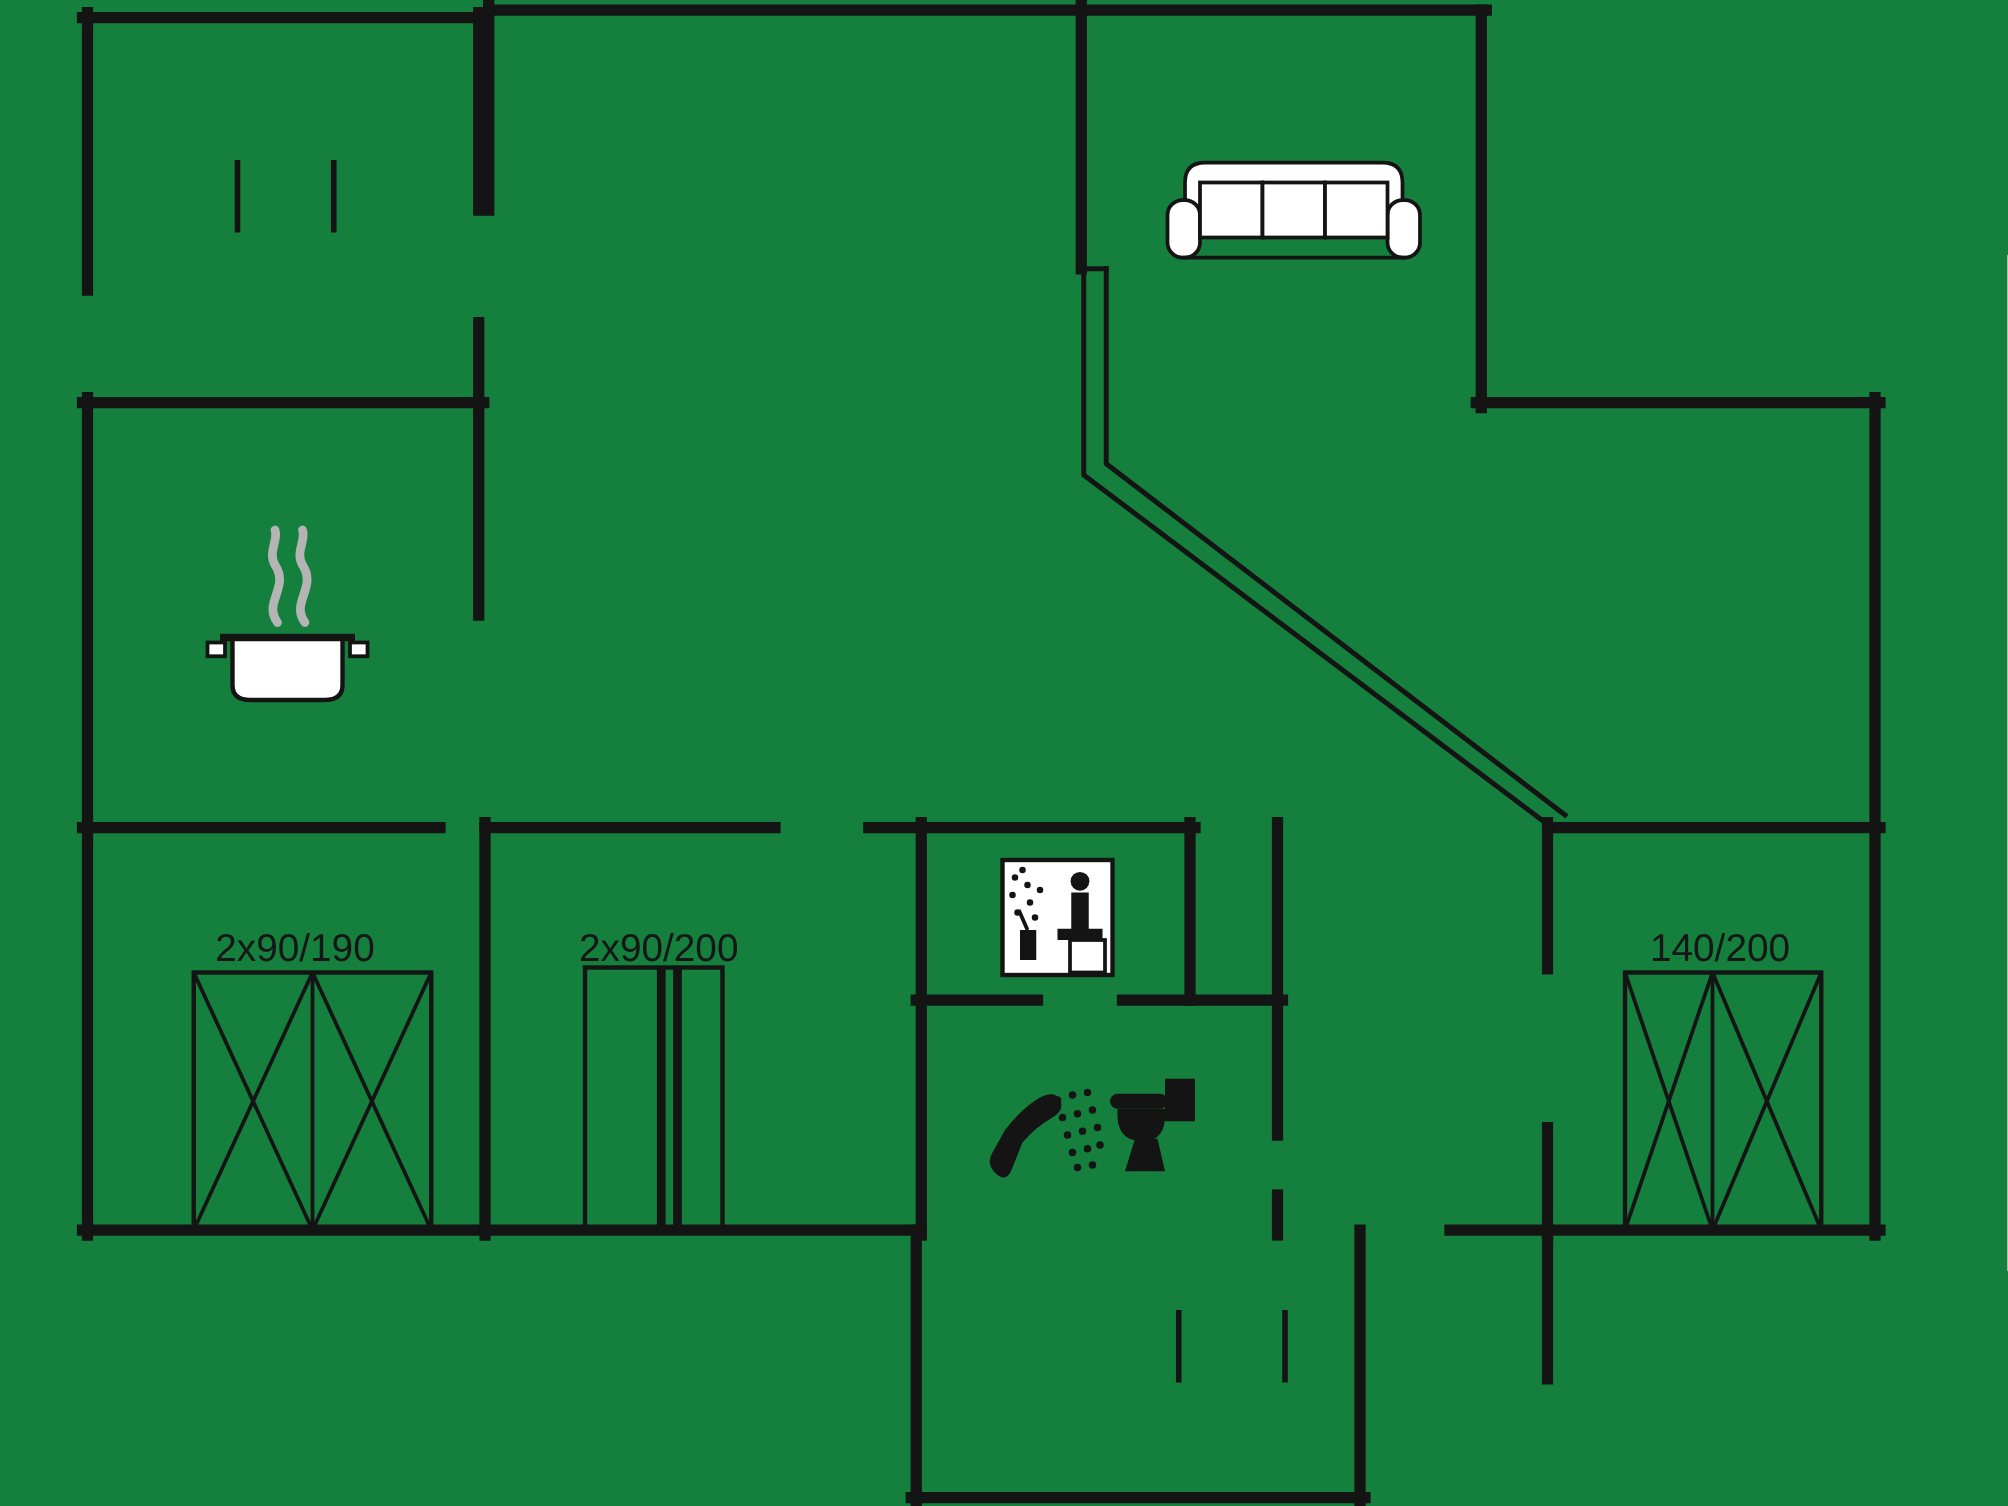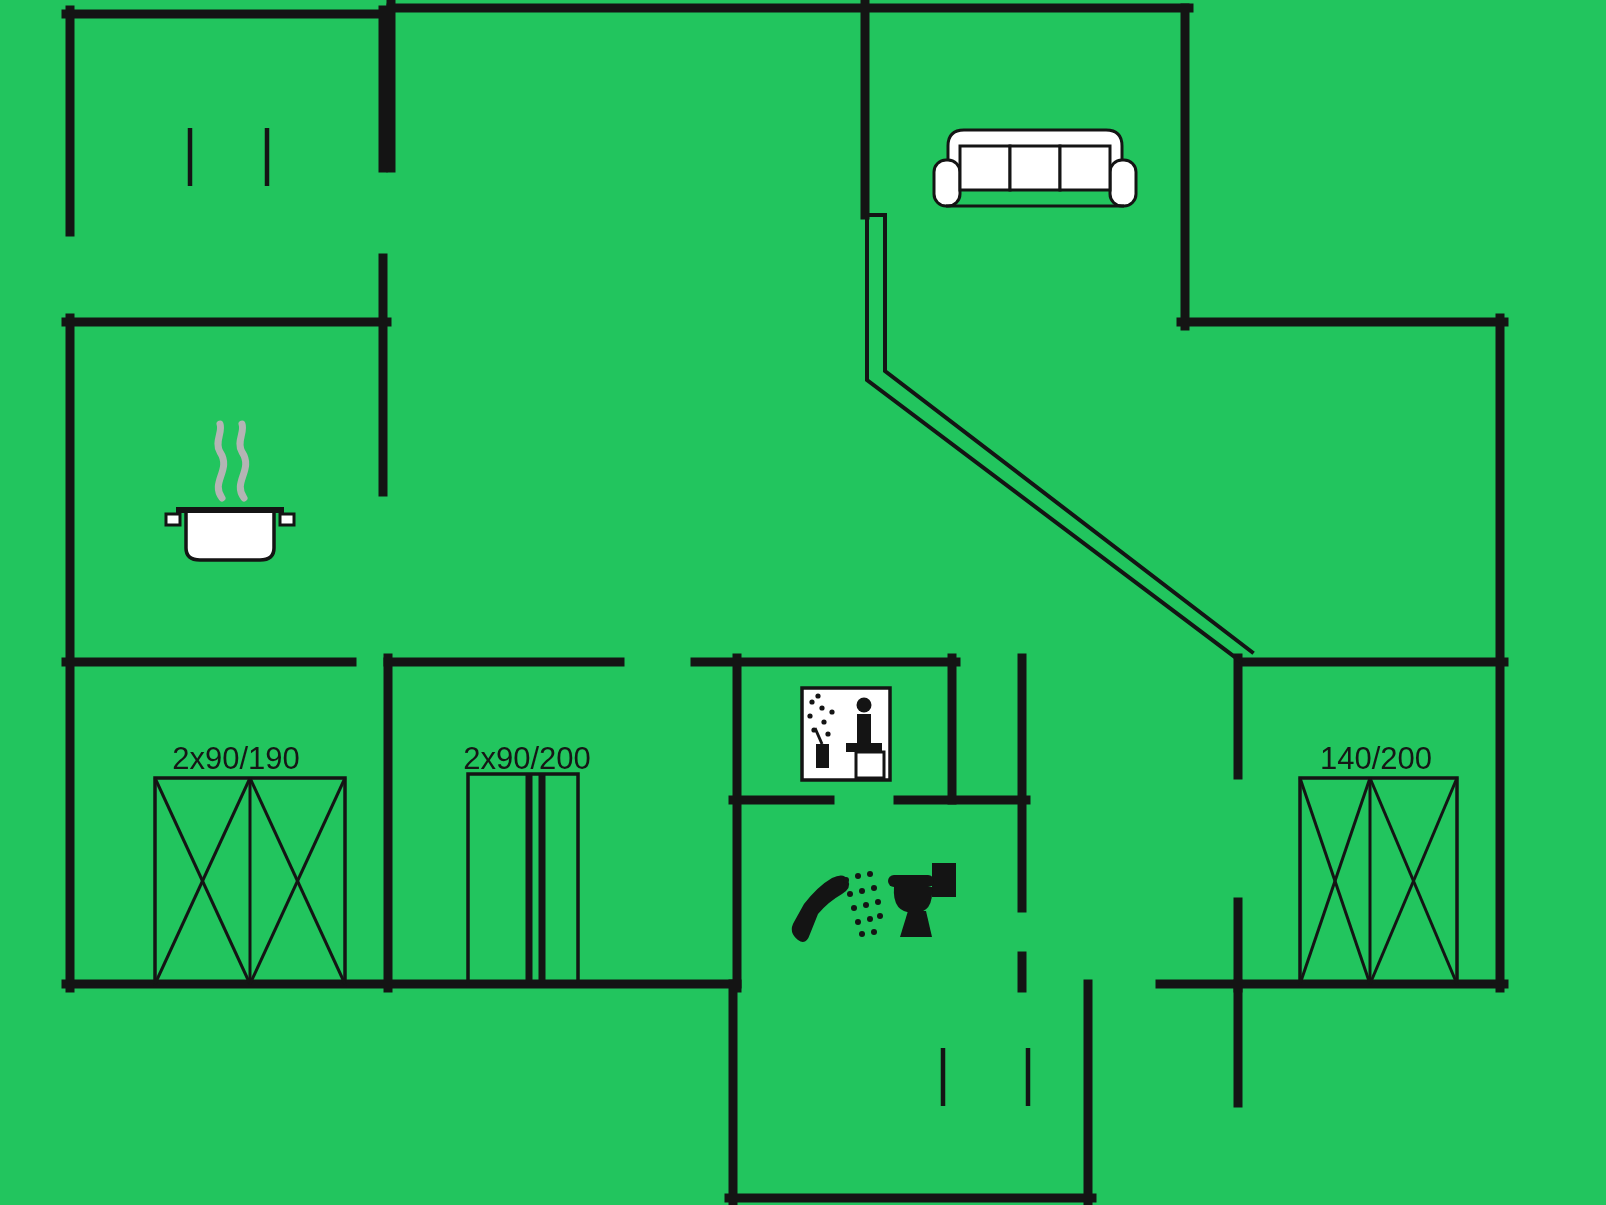--- a/index.html
+++ b/index.html
@@ -1,18 +1,18 @@
 <!DOCTYPE html>
 <html><head>
 <meta charset="utf-8">
 <style>
   html,body{margin:0;padding:0;background:#ffffff;}
   .plan-wrap{
     width:1606px;height:1205px;
-    background:#22c55e;
+    background:#15803d;
     position:relative;
     font-family:"Liberation Sans",sans-serif;
     overflow:hidden;
   }
   svg{display:block;}
   .wall{stroke:#141414;stroke-width:9;fill:none;stroke-linecap:square;}
   .thinwall{stroke:#141414;stroke-width:4;fill:none;stroke-linecap:square;}
   .winline{stroke:#141414;stroke-width:4.5;fill:none;stroke-linecap:butt;}
   .icon{stroke:#141414;stroke-width:3.5;fill:#ffffff;}
   .icon-thin{stroke:#141414;stroke-width:3;fill:#ffffff;}

